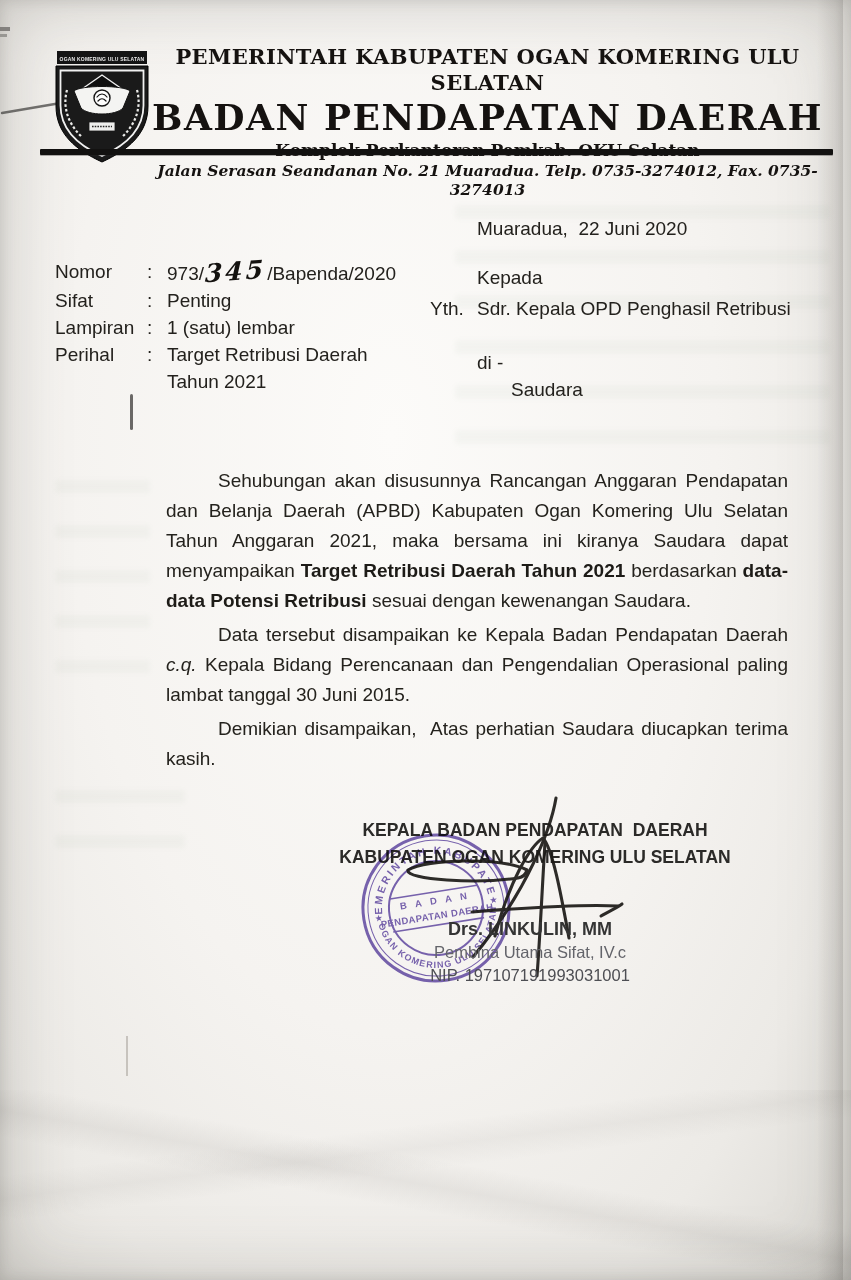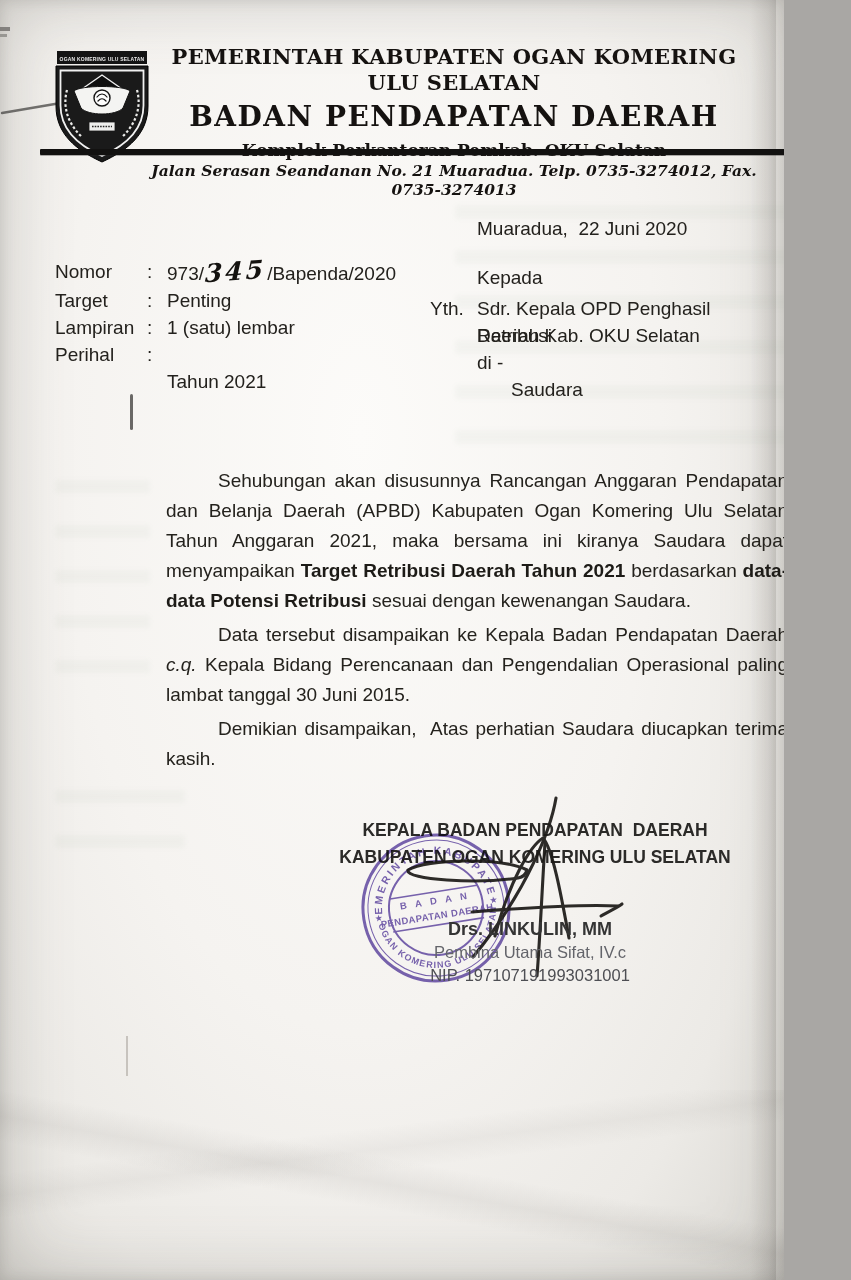--- a/index.html
+++ b/index.html
@@ -1,43 +1,42 @@
 <!DOCTYPE html>
 <html><head>
 <meta charset="utf-8">
 <style>
   html,body{margin:0;padding:0;background:#a9a7a4;}
   .page{
-    position:relative;width:768px;height:1280px;overflow:hidden;
+    position:relative;width:851px;height:1280px;overflow:hidden;
     background:
       radial-gradient(ellipse at 46% 34%, #fcfbf9 0%, #f5f3f0 50%, #eceae6 78%, #dddbd6 96%, #cfcdc9 100%);
     box-shadow: inset 0 0 70px rgba(95,90,84,.28), inset 0 0 14px rgba(80,75,70,.18);
     font-family:"Liberation Sans", sans-serif;
     color:#26241f;
-    padding-left:16px;
   }
   
   .ghost{position:absolute;background:#7d967d;opacity:.05;filter:blur(2.5px);border-radius:3px;pointer-events:none;}
   .crease-bottom{position:absolute;left:0;width:100%;height:190px;top:1090px;pointer-events:none;
     background:
       linear-gradient(10deg, transparent 42%, rgba(70,65,60,.07) 50%, transparent 58%),
       linear-gradient(-7deg, transparent 55%, rgba(70,65,60,.05) 63%, transparent 71%);}
   .crease-right{position:absolute;top:0;right:8px;width:26px;height:100%;pointer-events:none;
     background:linear-gradient(90deg, transparent, rgba(80,75,70,.10) 70%, rgba(60,56,52,.16));}
   .fold-mark{position:absolute;left:130px;top:394px;width:3px;height:36px;background:#3c3a38;border-radius:2px;opacity:.75;filter:blur(.4px);}
   .fold-mark2{position:absolute;left:126px;top:1036px;width:2px;height:40px;background:#bdb9b3;opacity:.8;filter:blur(.6px);}
   .corner-mark{position:absolute;left:0;top:27px;width:10px;height:4px;background:#6f6d6a;opacity:.8;}
   .corner-mark2{position:absolute;left:0;top:34px;width:7px;height:3px;background:#8a8884;opacity:.8;}
   .staple{position:absolute;left:0;top:88px;width:110px;height:34px;opacity:.85;}
   
   .crest{position:absolute;left:48px;top:50px;width:108px;height:114px;}
   .lh-text{position:absolute;left:150px;right:26px;top:44px;text-align:center;color:#151210;
     font-family:"DejaVu Serif","Liberation Serif",serif;}
   .lh-gov{font-size:21px;line-height:26px;font-weight:bold;letter-spacing:.4px;}
-  .lh-agency{font-size:28px;line-height:40px;font-weight:bold;letter-spacing:1.5px;margin-top:1px;text-align:center;}
+  .lh-agency{font-size:36px;line-height:40px;font-weight:bold;letter-spacing:1.5px;margin-top:1px;text-align:center;}
   .lh-addr1{font-size:17px;line-height:21px;font-weight:bold;margin-top:3px;}
   .lh-addr2{font-size:15.5px;line-height:19px;font-weight:bold;font-style:italic;}
   .rule{position:absolute;left:40px;top:149px;width:793px;height:6px;background:#121110;border-radius:1px;box-shadow:0 1px 0 rgba(40,38,36,.35);}
   
   .txt{position:absolute;font-size:19px;line-height:27px;color:#23211d;margin-top:36px;}
   .meta{position:absolute;left:55px;top:258px;font-size:19px;line-height:27px;color:#23211d;}
   .meta-row{display:grid;grid-template-columns:92px 20px auto;}
   .hand{display:inline-block;font-family:"DejaVu Serif",serif;font-style:italic;font-weight:bold;
     font-size:25px;letter-spacing:3px;transform:rotate(-4deg) skewX(-6deg);margin:0 1px;color:#14120f;}
   
@@ -103,43 +102,43 @@
     <div class="lh-agency">BADAN PENDAPATAN DAERAH</div>
     <div class="lh-addr1">Komplek Perkantoran Pemkab. OKU Selatan</div>
     <div class="lh-addr2">Jalan Serasan Seandanan No. 21 Muaradua. Telp. 0735-3274012, Fax. 0735-3274013</div>
   </div>
   <div class="rule"></div>
 
   <div class="txt" style="left:477px;top:179px;">Muaradua,&nbsp; 22 Juni 2020</div>
   <div class="txt" style="left:477px;top:228px;">Kepada</div>
   <div class="txt" style="left:430px;top:259px;">Yth.</div>
   <div class="txt" style="left:477px;top:259px;">Sdr. Kepala OPD Penghasil Retribusi</div>
-  <div class="txt" style="left:477px;top:286px;">Daerah Kab. OKU Selatan</div>
   <div class="txt" style="left:477px;top:313px;">di -</div>
   <div class="txt" style="left:511px;top:340px;">Saudara</div>
 
   <div class="meta">
     <div class="meta-row">
       <span>Nomor</span>
       <span>:</span>
       <span><span>973/</span><span class="hand">345</span><span>/Bapenda/2020</span></span>
     </div>
     <div class="meta-row">
-      <span>Target</span>
+      <span>Sifat</span>
       <span>:</span>
       <span>Penting</span>
     </div>
     <div class="meta-row">
       <span>Lampiran</span>
       <span>:</span>
       <span>1 (satu) lembar</span>
     </div>
     <div class="meta-row">
       <span>Perihal</span>
       <span>:</span>
+      <span>Target Retribusi Daerah</span>
     </div>
     <div class="meta-row">
       <span></span>
         <span></span>
       <span>Tahun 2021</span>
     </div>
   </div>
 
   <div class="body-block">
     <p><span>Sehubungan akan disusunnya Rancangan Anggaran Pendapatan dan Belanja Daerah (APBD) Kabupaten Ogan Komering Ulu Selatan Tahun Anggaran 2021, maka bersama ini kiranya Saudara dapat menyampaikan </span><b>Target Retribusi Daerah Tahun 2021</b><span> berdasarkan </span><b>data-data Potensi Retribusi</b><span> sesuai dengan kewenangan Saudara.</span></p>

